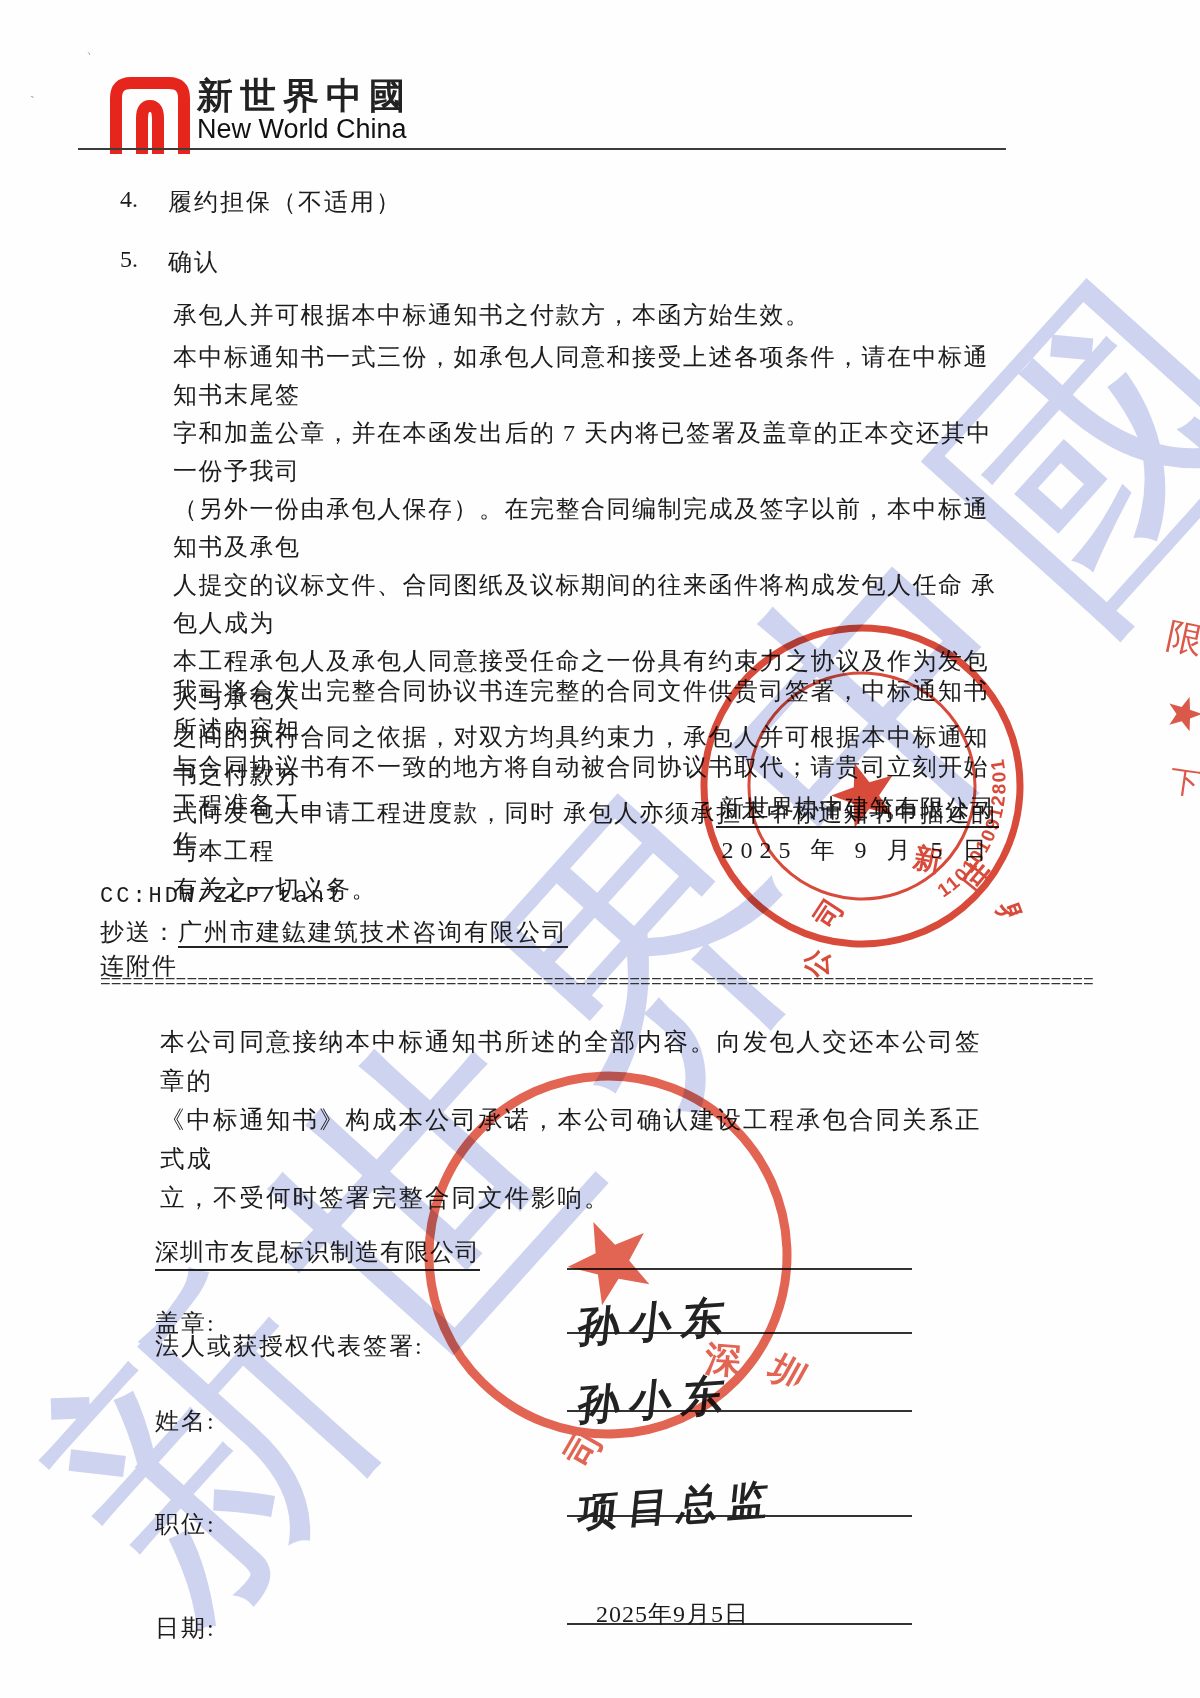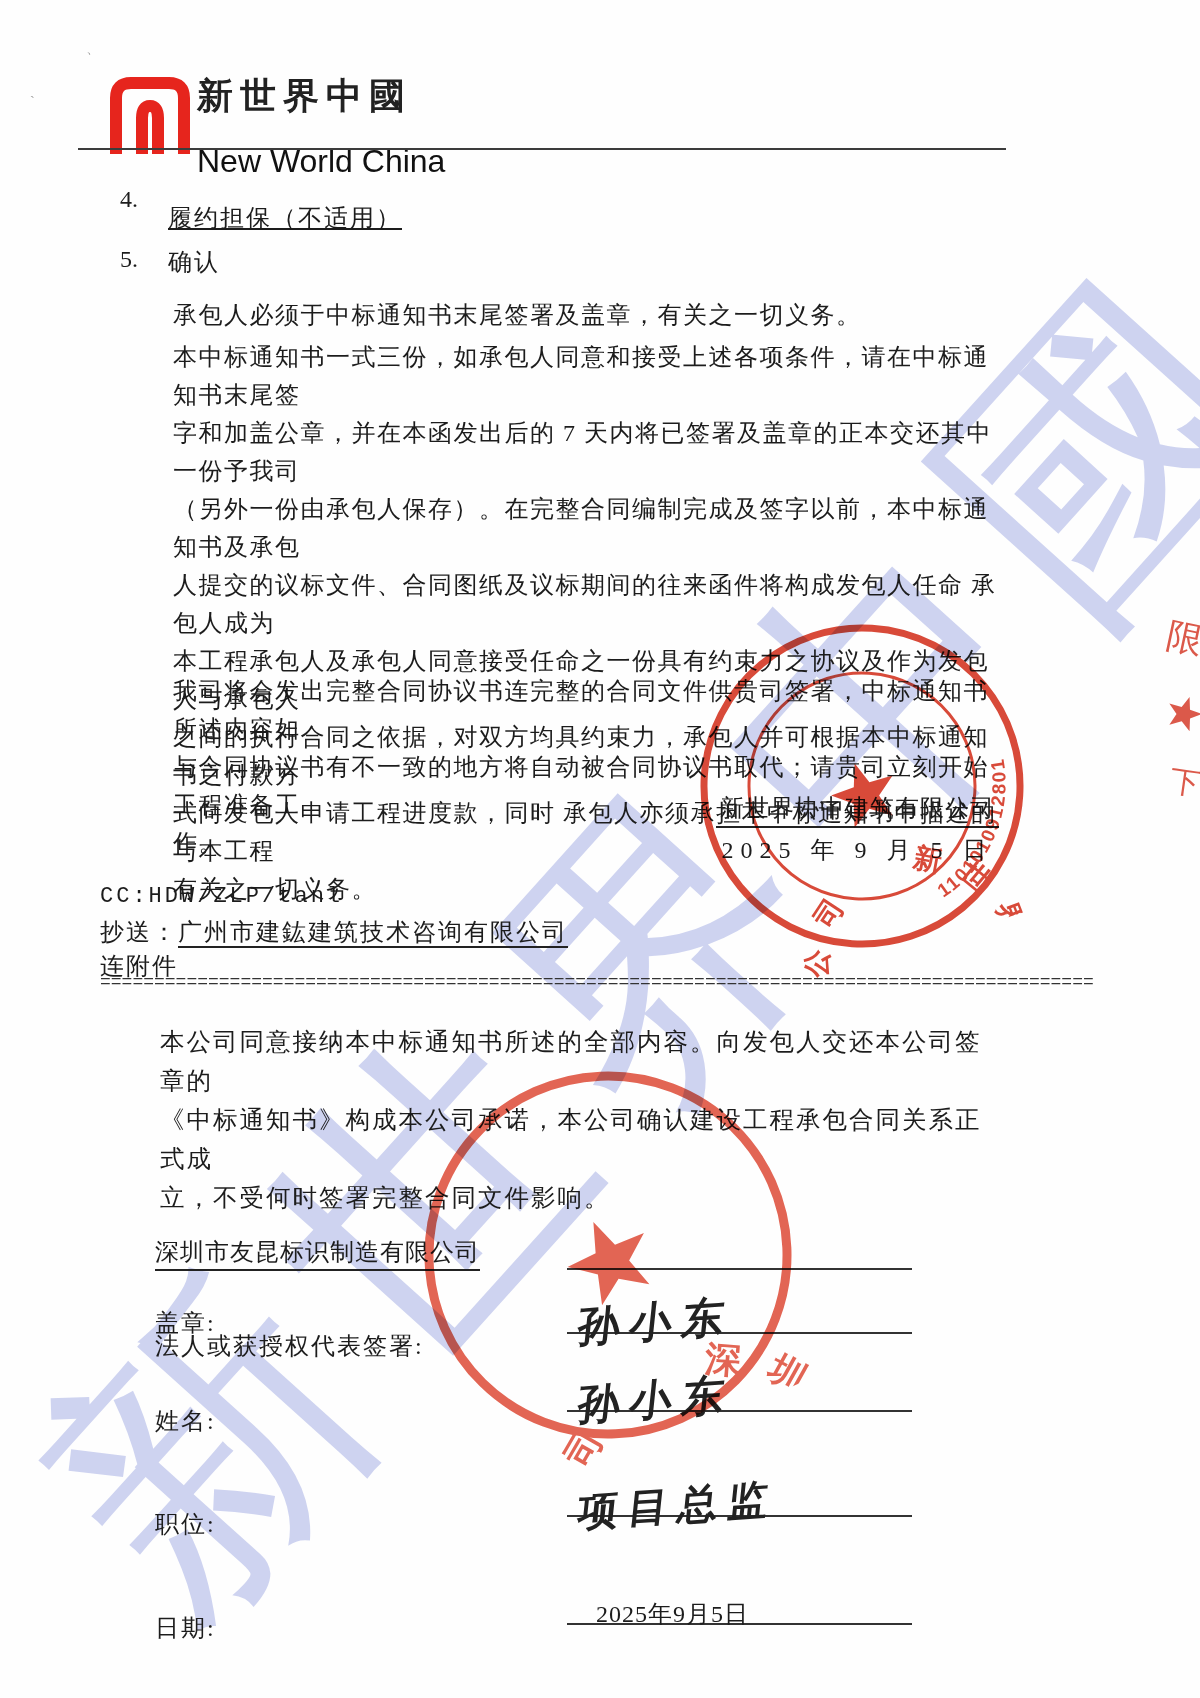--- a/index.html
+++ b/index.html
@@ -14,22 +14,22 @@
     font-size:300px;line-height:300px;letter-spacing:34px;white-space:nowrap;
     color:rgba(148,160,223,0.45);font-weight:500;
     transform:rotate(-48deg);transform-origin:0 50%;
     font-family:"Liberation Serif","DejaVu Serif",serif;
     pointer-events:none;user-select:none;
   }
   
   .logo-svg{position:absolute;left:104px;top:70px;z-index:1;}
   .logo-cn{position:absolute;left:197px;top:72px;z-index:1;font-size:36px;font-weight:600;
     letter-spacing:7px;color:#222;font-family:"Liberation Sans","DejaVu Sans",sans-serif;}
-  .logo-en{position:absolute;left:197px;top:114px;z-index:1;font-size:32px;font-weight:500;
-    color:#111;font-family:"Liberation Sans","DejaVu Sans",sans-serif;margin-top:29px;}
+  .logo-en{position:absolute;left:197px;top:114px;z-index:1;font-size:27px;font-weight:500;
+    color:#111;font-family:"Liberation Sans","DejaVu Sans",sans-serif;}
   .header-rule{position:absolute;left:78px;top:148px;width:928px;border-top:2px solid #3c3c3c;z-index:1;}
   .speck{position:absolute;color:#9a9a9a;font-size:14px;z-index:1;}
   
   .num{position:absolute;left:120px;font-size:24px;z-index:1;}
   .item-text{position:absolute;left:168px;font-size:24px;letter-spacing:2px;z-index:1;}
   .para{position:absolute;left:173px;width:840px;font-size:24px;line-height:38px;
     letter-spacing:1.5px;white-space:pre-line;z-index:1;}
   
   .issuer{position:absolute;left:700px;top:792px;width:315px;text-align:center;z-index:1;}
   .issuer-company{display:inline-block;font-size:24px;letter-spacing:1px;
@@ -80,25 +80,25 @@
     <g fill="none" stroke="#e6251d" stroke-width="12" stroke-linejoin="round">
       <path d="M12,84 V28 Q12,13 27,13 H65 Q80,13 80,28 V84"></path>
       <path d="M38,84 V48 Q38,36 46,36 Q54,36 54,48 V84"></path>
     </g>
   </svg>
   <div class="logo-cn">新世界中國</div>
   <div class="logo-en">New World China</div>
   <div class="header-rule"></div>
 
   <div class="num" style="top:186px;">4.</div>
-  <div class="item-text" style="top:202px;text-decoration:underline;">履约担保（不适用）</div>
+  <div class="item-text" style="top:186px;">履约担保（不适用）</div>
   <div class="num" style="top:246px;">5.</div>
   <div class="item-text" style="top:246px;">确认</div>
 
-  <div class="para" style="top:296px;">承包人必须于中标通知书末尾签署及盖章，有关之一切义务。</div>
+  <div class="para" style="top:296px;">承包人并可根据本中标通知书之付款方，本函方始生效。</div>
   <div class="para" style="top:338px;">本中标通知书一式三份，如承包人同意和接受上述各项条件，请在中标通知书末尾签
 字和加盖公章，并在本函发出后的 7 天内将已签署及盖章的正本交还其中一份予我司
 （另外一份由承包人保存）。在完整合同编制完成及签字以前，本中标通知书及承包
 人提交的议标文件、合同图纸及议标期间的往来函件将构成发包人任命 承包人成为
 本工程承包人及承包人同意接受任命之一份具有约束力之协议及作为发包人与承包人
 之间的执行合同之依据，对双方均具约束力，承包人并可根据本中标通知书之付款方
 式向发包人申请工程进度款，同时 承包人亦须承担本中标通知书中描述的与本工程
 有关之一切义务。</div>
   <div class="para" style="top:672px;">我司将会发出完整合同协议书连完整的合同文件供贵司签署，中标通知书所述内容如
 与合同协议书有不一致的地方将自动被合同协议书取代；请贵司立刻开始工程准备工

